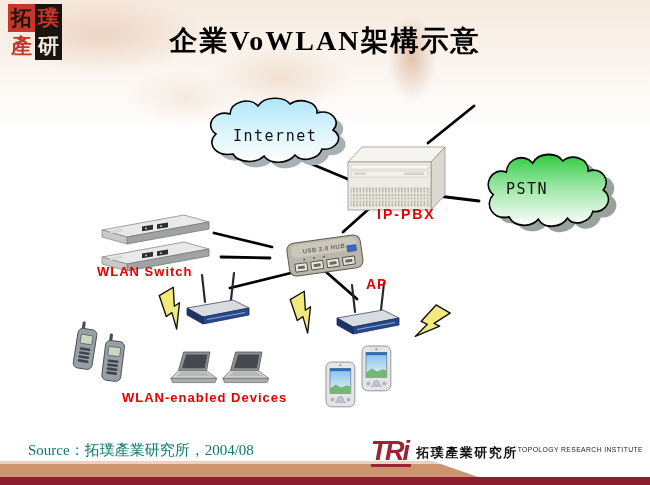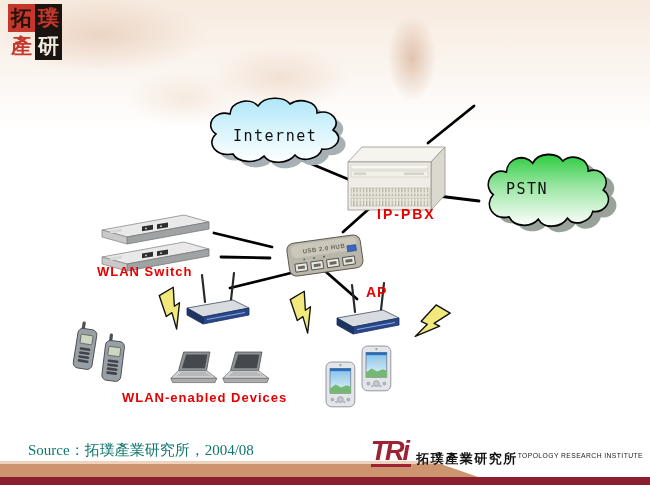--- a/index.html
+++ b/index.html
@@ -22,31 +22,31 @@
   .lt3{background:#1a1411;color:#f0e8dc;}
   .title{position:absolute;left:0;top:22px;width:100%;text-align:center;color:#000;
          font-family:"Liberation Serif",serif;font-weight:bold;font-size:28px;letter-spacing:2px;z-index:4;}
   .net-svg{position:absolute;left:0;top:0;width:650px;height:485px;z-index:2;}
   .cloud-label{position:absolute;font-family:"DejaVu Sans Mono",monospace;font-weight:normal;
                font-size:15px;letter-spacing:1.5px;color:#101010;z-index:3;}
   .label-red{position:absolute;color:#e60000;font-weight:bold;font-size:13px;letter-spacing:1px;
              font-family:"Liberation Sans",sans-serif;z-index:3;white-space:nowrap;}
   .lbl-ippbx{left:377px;top:206px;font-size:14px;letter-spacing:2px;}
   .lbl-switch{left:97px;top:264px;}
-  .lbl-ap{left:366px;top:284px;font-size:14px;}
+  .lbl-ap{left:366px;top:276px;font-size:14px;}
   .lbl-devices{left:122px;top:390px;}
   .lbl-internet{left:233px;top:127px;}
   .lbl-pstn{left:506px;top:180px;}
   .source{position:absolute;left:28px;top:441px;font-family:"Liberation Serif",serif;
           font-size:15px;color:#0f766e;z-index:3;}
   .bar-tan{position:absolute;left:0;top:461px;width:650px;height:17px;z-index:2;
            background:linear-gradient(180deg,#eed2be 0 2.5px,#cd9470 2.5px);
            clip-path:polygon(0 0,66.5% 0,74% 100%,0 100%);}
   .bar-maroon{position:absolute;left:0;top:477px;width:650px;height:8px;background:#8c1f2f;z-index:2;}
-  .tri{position:absolute;right:7px;top:440px;display:flex;align-items:flex-end;gap:5px;z-index:4;}
+  .tri{position:absolute;right:7px;top:440px;display:flex;align-items:center;gap:5px;z-index:4;}
   .tri-mark{font-weight:bold;font-size:27px;line-height:22px;color:#9c2333;letter-spacing:-2px;
             font-family:"Liberation Sans",sans-serif;border-bottom:3px solid #9c2333;padding:0 3px 2px 0;
             font-style:italic;}
   .tri-text{display:flex;flex-direction:row;line-height:1.05;padding-bottom:1px;}
   .tri-cn{font-family:"DejaVu Serif",serif;font-weight:bold;font-size:13px;letter-spacing:1.5px;color:#111;}
   .tri-en{font-size:6.8px;letter-spacing:.4px;color:#222;}
 </style>
 </head>
 <body>
 
@@ -54,20 +54,21 @@
 
   <div class="watermark"></div>
 
   <div class="logo-grid">
     <div class="logo-tile lt0">拓</div>
     <div class="logo-tile lt1">璞</div>
     <div class="logo-tile lt2">產</div>
     <div class="logo-tile lt3">研</div>
   </div>
 
+  <div class="title">企業VoWLAN架構示意</div>
 
   <svg class="net-svg" viewBox="0 0 650 485">
     <defs>
       <linearGradient id="gradBlueCloud" x1="0" y1="0" x2="0" y2="1">
         <stop offset="0%" stop-color="#aee6f8"></stop>
           <stop offset="50%" stop-color="#d9f4fc"></stop>
         <stop offset="100%" stop-color="#ffffff"></stop>
       </linearGradient>
       <linearGradient id="gradGreenCloud" x1="0" y1="0" x2="0" y2="1">
         <stop offset="0%" stop-color="#2ecc40"></stop>

